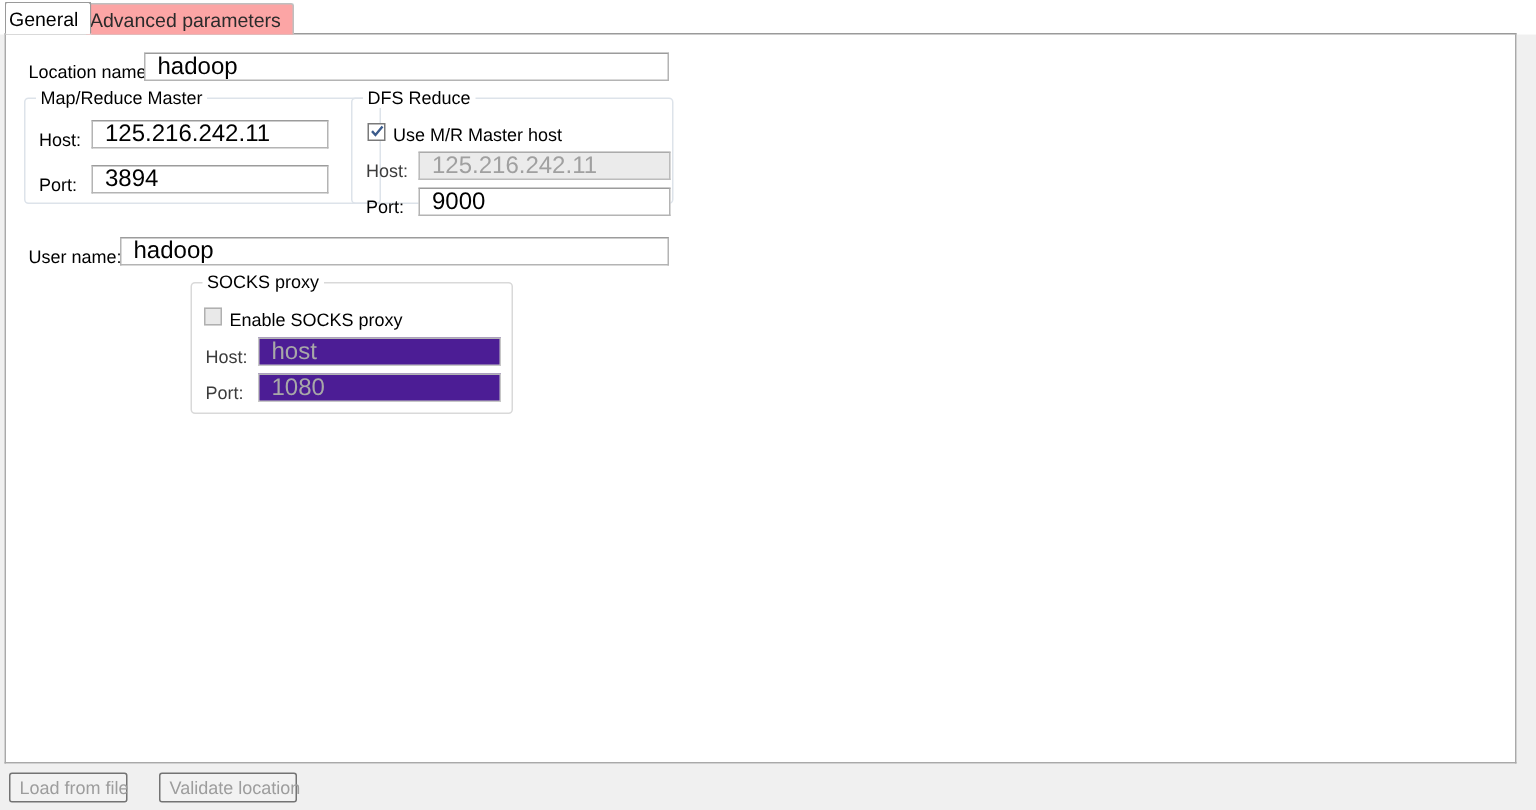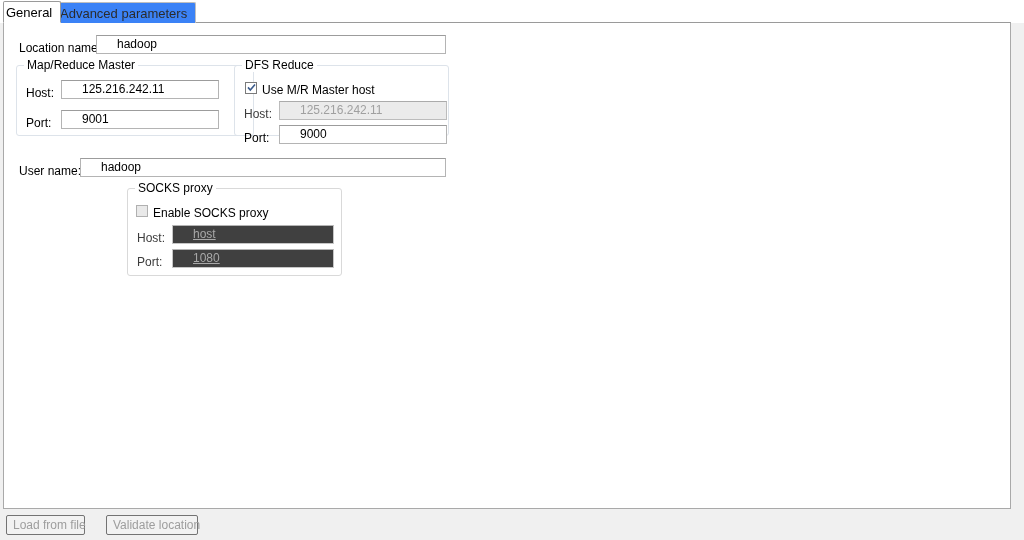--- a/index.html
+++ b/index.html
@@ -45,21 +45,21 @@
     top: 1px;
     height: 22px;
     background: #ffffff;
     border-color: #9a9a9a;
     border-bottom: 1px solid #ffffff;
     color: #000000;
     z-index: 3;
   }
   .tab.inactive {
     left: 57px;
-    background: #3b82f6;
+    background: #fca5a5;
     color: #2b2b2b;
     z-index: 2;
   }
 
   
   .content-panel {
     position: absolute;
     left: 3px;
     top: 22px;
     width: 1008px;
@@ -84,39 +84,38 @@
 
   
   .field {
     position: absolute;
     box-sizing: border-box;
     height: 19px;
     background: #ffffff;
     border: 1px solid #b4b4b4;
     border-top-color: #9c9c9c;
     font-family: "Liberation Sans", sans-serif;
-    font-size: 12px;
+    font-size: 16px;
     line-height: 17px;
-    padding: 0 20px;
+    padding: 0 8px;
     color: #000000;
     white-space: nowrap;
     overflow: hidden;
   }
   .field.disabled {
     background: #ebebeb;
     border-color: #bcbcbc;
     border-top-color: #ababab;
     color: #a0a0a0;
   }
   .field.placeholder {
-    background: #404040;
+    background: #4c1d95;
     border-color: #c6c6c6;
     border-top-color: #b4b4b4;
     color: #a8a8a8;
-    text-decoration: underline;
   }
 
   
   .groupbox {
     position: absolute;
     box-sizing: border-box;
     border: 1px solid #dde3ea;
     border-radius: 3px;
   }
   .groupbox.plain {
@@ -194,21 +193,21 @@
   <div class="lbl" style="left:15px; top:18px;">Location name:</div>
   <div class="field" style="left:92px; top:12px; width:350px;" placeholder="">hadoop</div>
 
   <div class="groupbox" style="left:12px; top:42px; width:238px; height:71px;">
     <div class="group-title">Map/Reduce Master</div>
 
     <div class="lbl" style="left:9px; top:20px;">Host:</div>
     <div class="field" style="left:44px; top:14px; width:158px;">125.216.242.11</div>
 
     <div class="lbl" style="left:9px; top:50px;">Port:</div>
-    <div class="field" style="left:44px; top:44px; width:158px;">9001</div>
+    <div class="field" style="left:44px; top:44px; width:158px;">3894</div>
   </div>
 
   <div class="groupbox" style="left:230px; top:42px; width:215px; height:71px;">
     <div class="group-title">DFS Reduce</div>
 
     <div class="checkbox checked" style="left:10px; top:16px;">
       <svg class="tick" viewBox="0 0 9 9">
         <path d="M1 4.4 L3.3 7 L8 1.4" stroke="#3b5b8c" stroke-width="1.6" fill="none"></path>
       </svg>
     </div>

